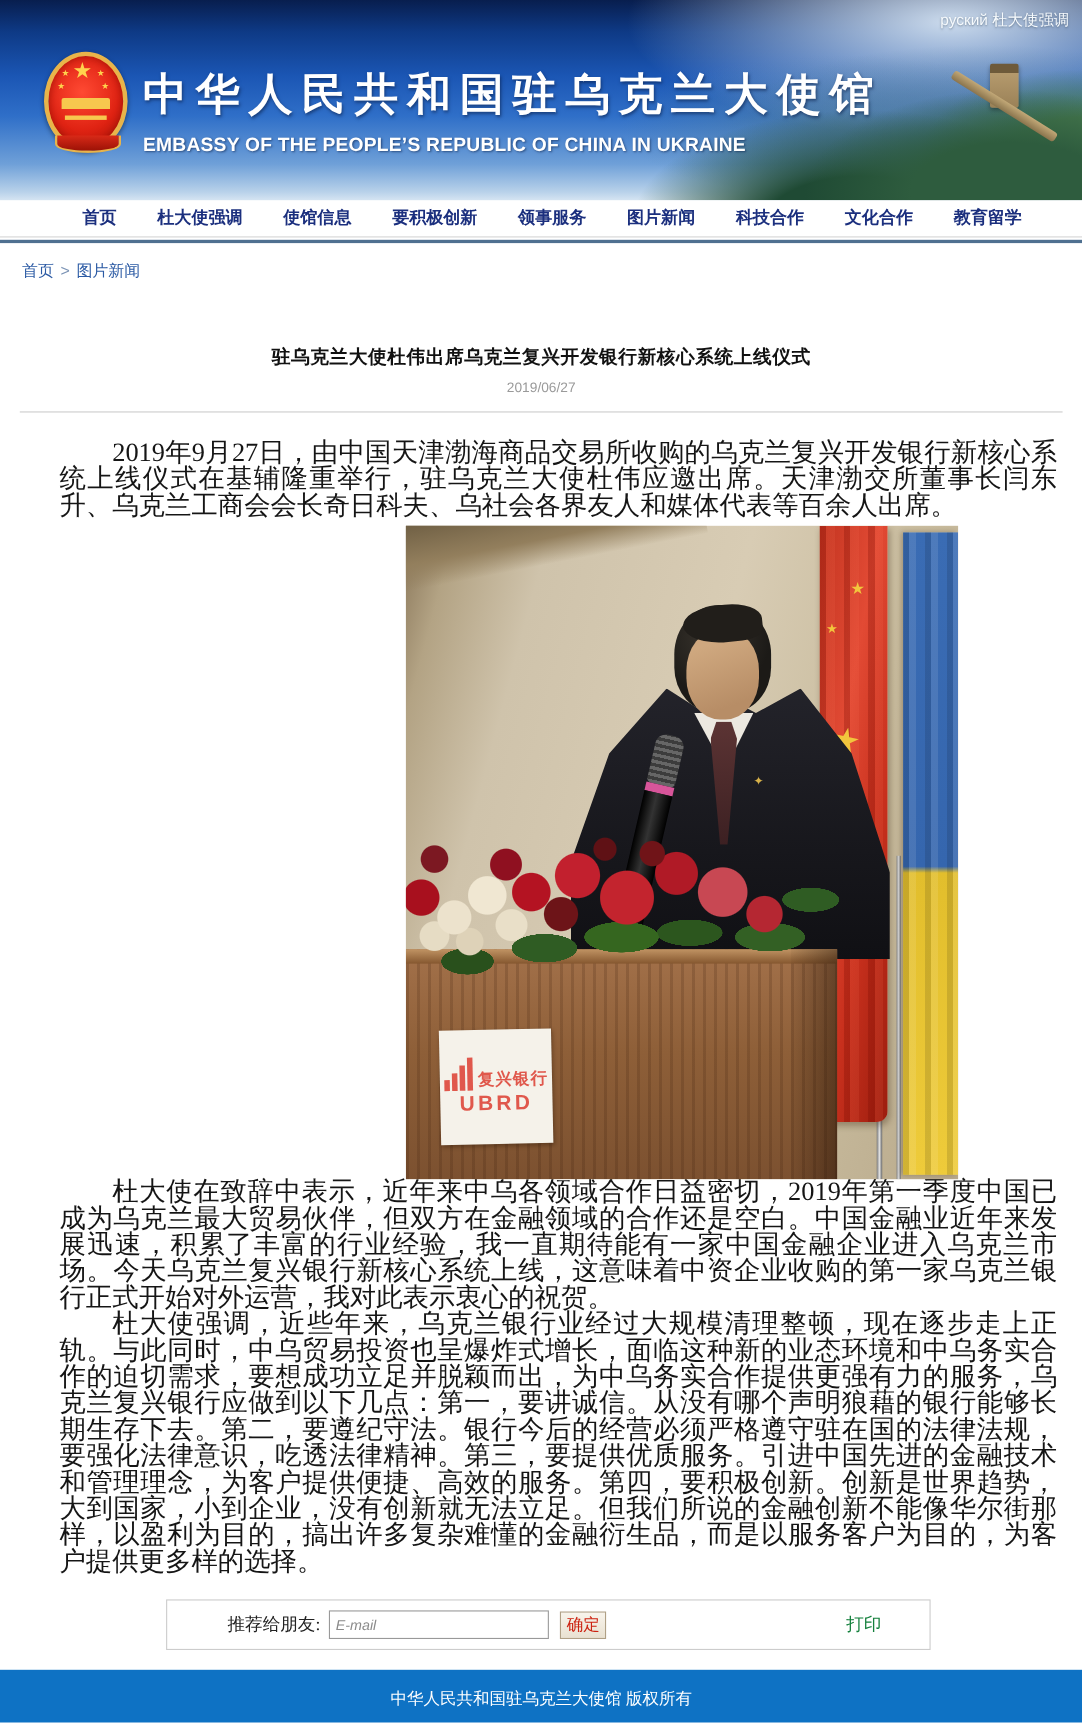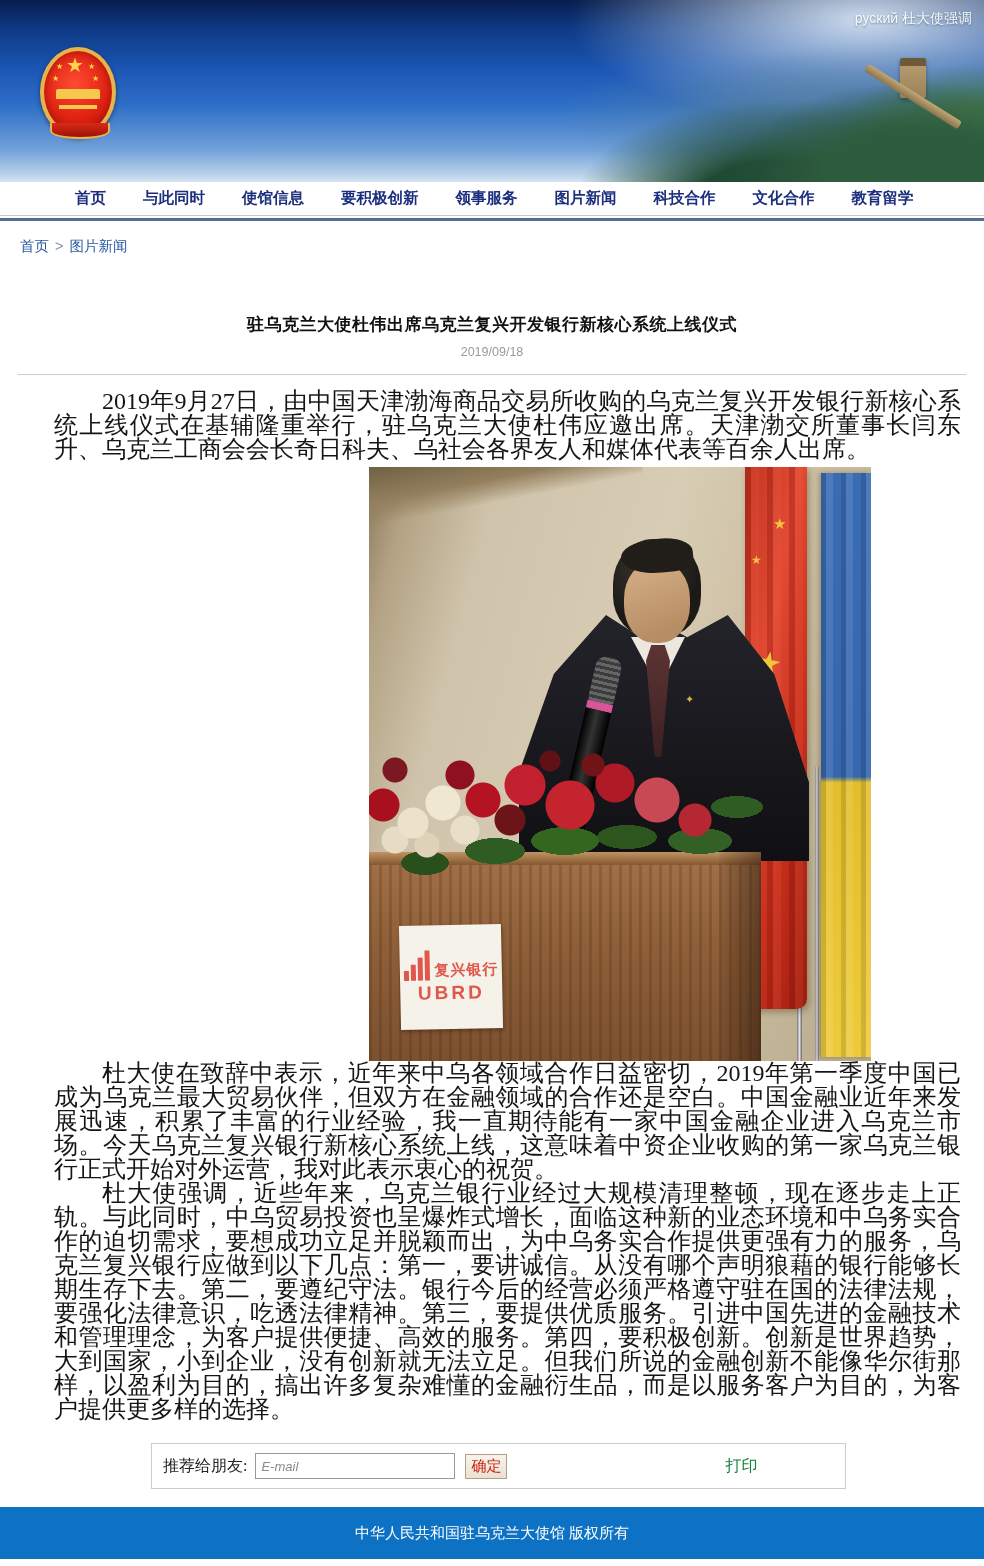--- a/index.html
+++ b/index.html
@@ -90,21 +90,21 @@
   }
   .article-date{
     margin-top:9px;text-align:center;font-size:12.5px;color:#9a9a9a;
   }
   .head-rule{border:none;border-top:1px solid #ccc;margin:15px 18px 0 18px;}
   .para{
     margin:0;padding:0 23px 0 54px;text-align:justify;text-indent:2em;
     font-size:24px;line-height:24px;color:#151515;
     font-family:"Liberation Serif","DejaVu Serif",serif;
   }
-  .para.first{margin-top:14px;}
+  .para.first{margin-top:25px;}
   
   .photo{
     position:relative;width:502px;height:594px;margin:6px 0 0 369px;overflow:hidden;
     background:linear-gradient(105deg,#8a775a 0%,#b3a384 7%,#cfc3ab 20%,#d8ccb4 48%,#c9bc9e 72%,#b9aa8c 100%);
   }
   .ceiling{
     position:absolute;left:-30px;top:-42px;width:300px;height:78px;transform:rotate(-11deg);
     background:linear-gradient(180deg,#5e5038,#937f5d 70%,rgba(147,127,93,0));
   }
   .wall-shade{
@@ -219,21 +219,21 @@
       radial-gradient(30px 13px at 130px 106px,#2f5c23 99%,rgba(0,0,0,0) 100%),
       radial-gradient(34px 14px at 200px 96px,#35661f 99%,rgba(0,0,0,0) 100%),
       radial-gradient(30px 12px at 262px 92px,#2c561e 99%,rgba(0,0,0,0) 100%),
       radial-gradient(32px 13px at 335px 96px,#336024 99%,rgba(0,0,0,0) 100%),
       radial-gradient(26px 11px at 372px 62px,#2f5c23 99%,rgba(0,0,0,0) 100%),
       radial-gradient(24px 12px at 60px 118px,#29501c 99%,rgba(0,0,0,0) 100%);
   }
   
   .share-box{
     margin:22px 0 0 151px;width:695px;height:46px;border:1px solid #ccc;
-    display:flex;align-items:center;padding:0 0 0 11px;box-sizing:border-box;
+    display:flex;align-items:center;padding:0 0 0 11px;box-sizing:border-box;justify-content:center;
   }
   .share-label{font-size:16px;color:#222;font-family:"Liberation Serif","DejaVu Serif",serif;}
   .email-input{
     margin-left:8px;width:188px;height:24px;border:1px solid #999;font-size:13px;
     padding:0 5px;color:#a21caf;box-sizing:content-box;
   }
   .email-input::placeholder{color:#8a8a8a;font-style:italic;}
   .confirm-btn{
     margin-left:10px;font-size:15px;color:#cc2211;
     background:linear-gradient(#f8f4ec,#e9e1d1);border:1px solid #b0a086;
@@ -260,42 +260,46 @@
   <div class="emblem">
     <div class="ring"></div>
     <div class="big-star">★</div>
     <div class="s1">★</div>
     <div class="s2">★</div>
     <div class="s3">★</div>
     <div class="s4">★</div>
     <div class="gate"></div>
     <div class="ribbon"></div>
   </div>
+  <div class="header-titles">
+    <div class="title-cn">中华人民共和国驻乌克兰大使馆</div>
+    <div class="title-en">EMBASSY OF THE PEOPLE’S REPUBLIC OF CHINA IN UKRAINE</div>
+  </div>
 </div>
 
 <div class="nav">
   <span class="nav-item">首页</span>
-  <span class="nav-item">与此同时</span>
+  <span class="nav-item">杜大使强调</span>
   <span class="nav-item">使馆信息</span>
   <span class="nav-item">要积极创新</span>
   <span class="nav-item">领事服务</span>
   <span class="nav-item">图片新闻</span>
   <span class="nav-item">科技合作</span>
   <span class="nav-item">文化合作</span>
   <span class="nav-item">教育留学</span>
 </div>
 <div class="nav-rule"></div>
 <div class="nav-bar"></div>
 
 <div class="breadcrumb">
   <span class="crumb">首页</span><span class="crumb-sep">&gt;</span><span class="crumb">图片新闻</span>
 </div>
 
 <div class="article-title">驻乌克兰大使杜伟出席乌克兰复兴开发银行新核心系统上线仪式</div>
-<div class="article-date">2019/09/18</div>
+<div class="article-date">2019/06/27</div>
 <hr class="head-rule">
 
 <p class="para first">2019年9月27日，由中国天津渤海商品交易所收购的乌克兰复兴开发银行新核心系统上线仪式在基辅隆重举行，驻乌克兰大使杜伟应邀出席。天津渤交所董事长闫东升、乌克兰工商会会长奇日科夫、乌社会各界友人和媒体代表等百余人出席。</p>
 
 <div class="photo">
   <div class="ceiling"></div>
   <div class="wall-shade"></div>
   <div class="flag-pole-cn"></div>
   <div class="cn-flag">
     <span class="st a">★</span>

